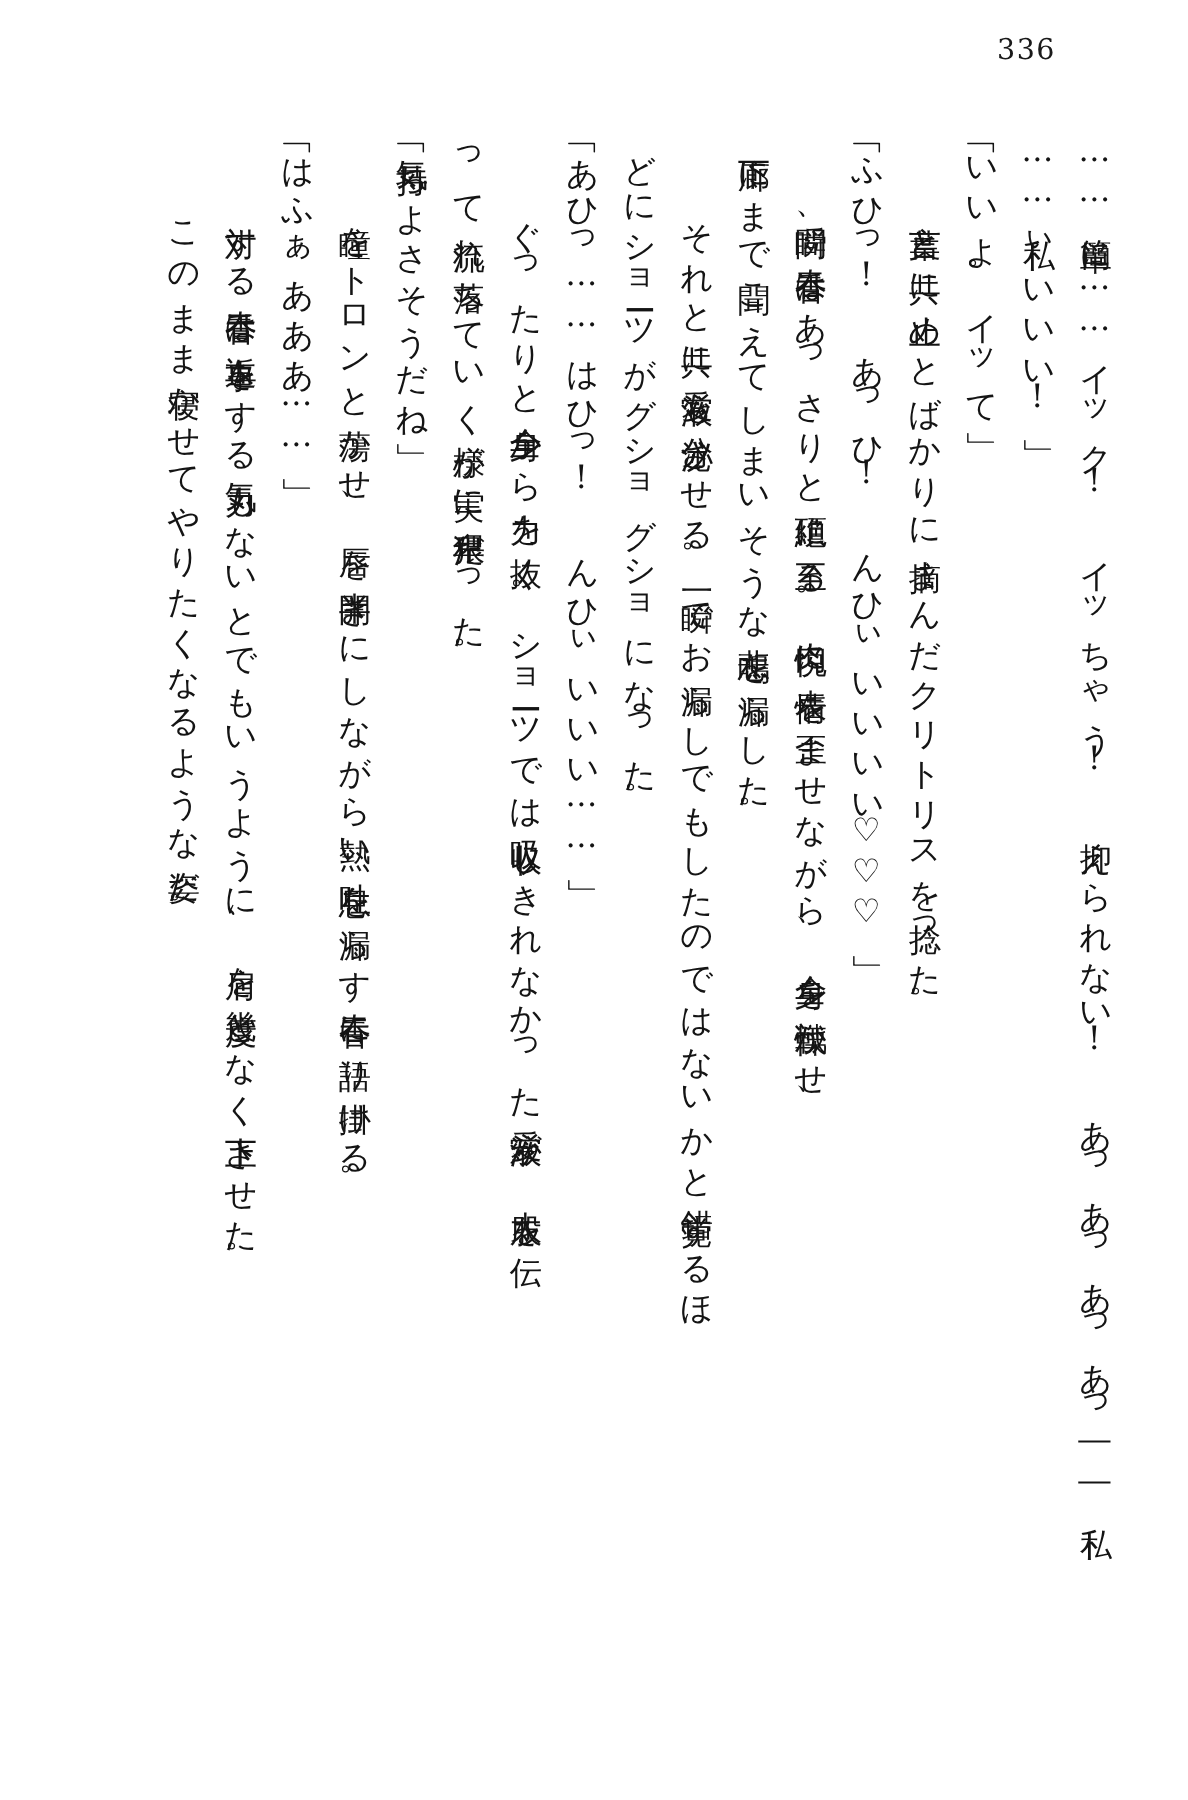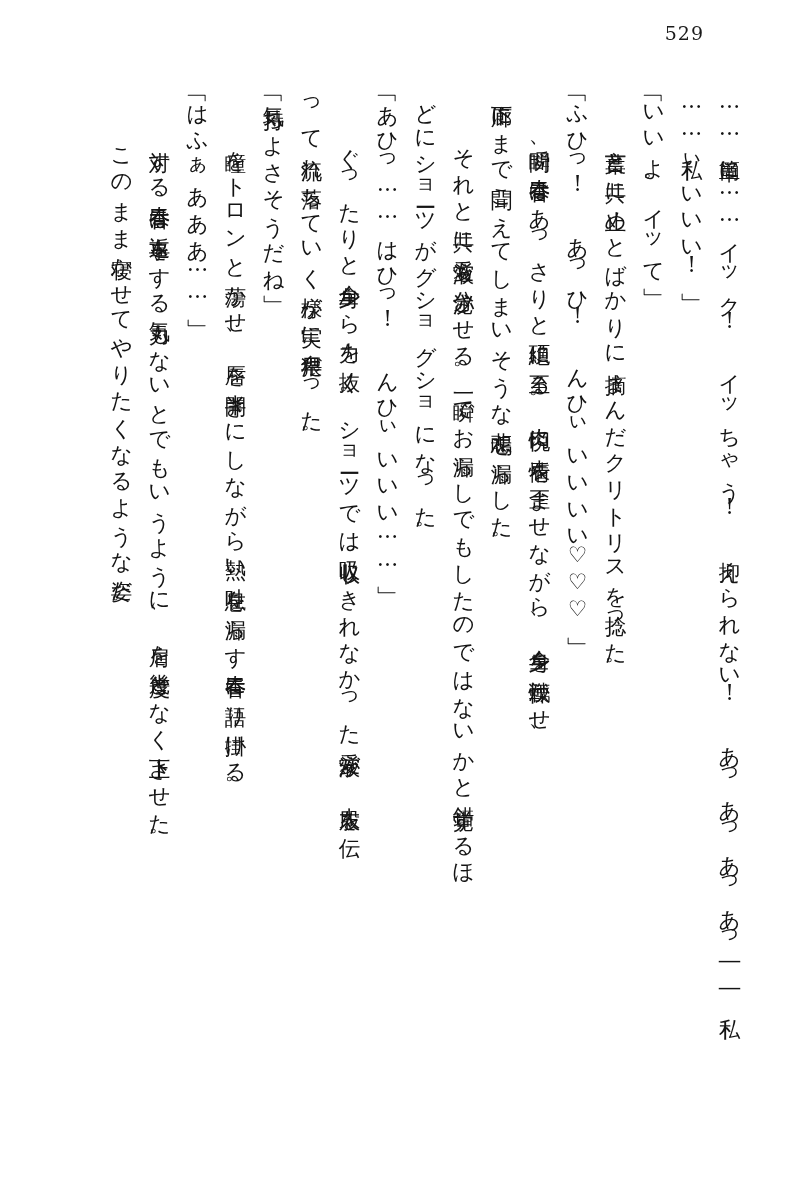--- a/index.html
+++ b/index.html
@@ -59,21 +59,21 @@
   .vline.indent {
     padding-top: 22px;
     box-sizing: border-box;
   }
 </style>
 </head>
 <body>
 
 <div class="page">
 
-  <div class="page-number">529</div>
+  <div class="page-number">336</div>
 
   <div class="text-body">
     <div class="vline">……簡単に……イック!　イッちゃう!　抑えられない!　あっあっあっあっ――私</div>
     <div class="vline">……私ぃいいい!」</div>
     <div class="vline">「いいよ。イッて」</div>
     <div class="vline indent">　言葉と共に止めとばかりに摘まんだクリトリスを捻った。</div>
     <div class="vline">「ふひっ!　あっひ!　んひぃいいいい♡♡♡」</div>
     <div class="vline indent">　瞬間、春香はあっさりと絶頂に至る。肉悦に表情を歪ませながら、全身を戦慄かせ、</div>
     <div class="vline">廊下にまで聞こえてしまいそうな悲鳴を漏らした。</div>
     <div class="vline indent">　それと共に愛液も分泌させる。一瞬でお漏らしでもしたのではないかと錯覚するほ</div>

